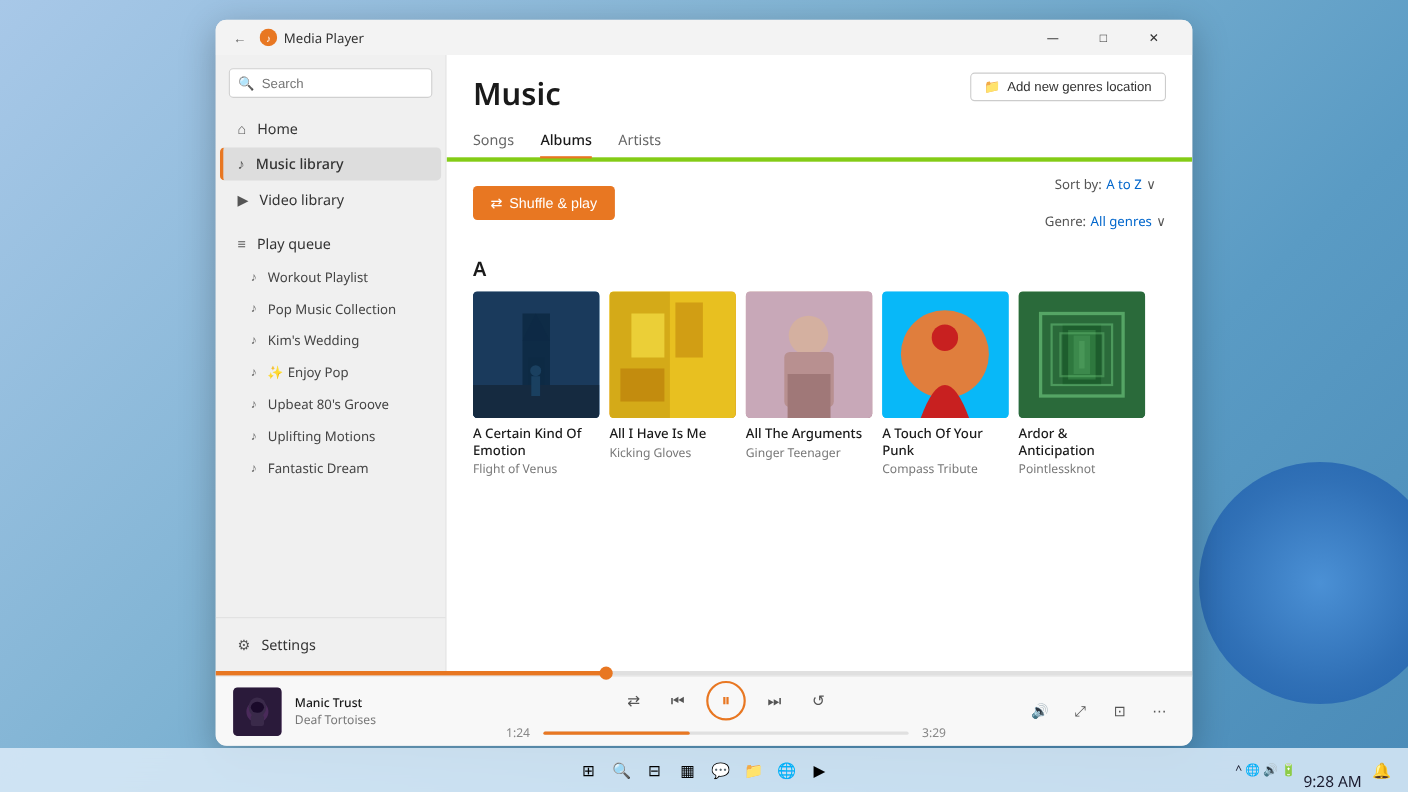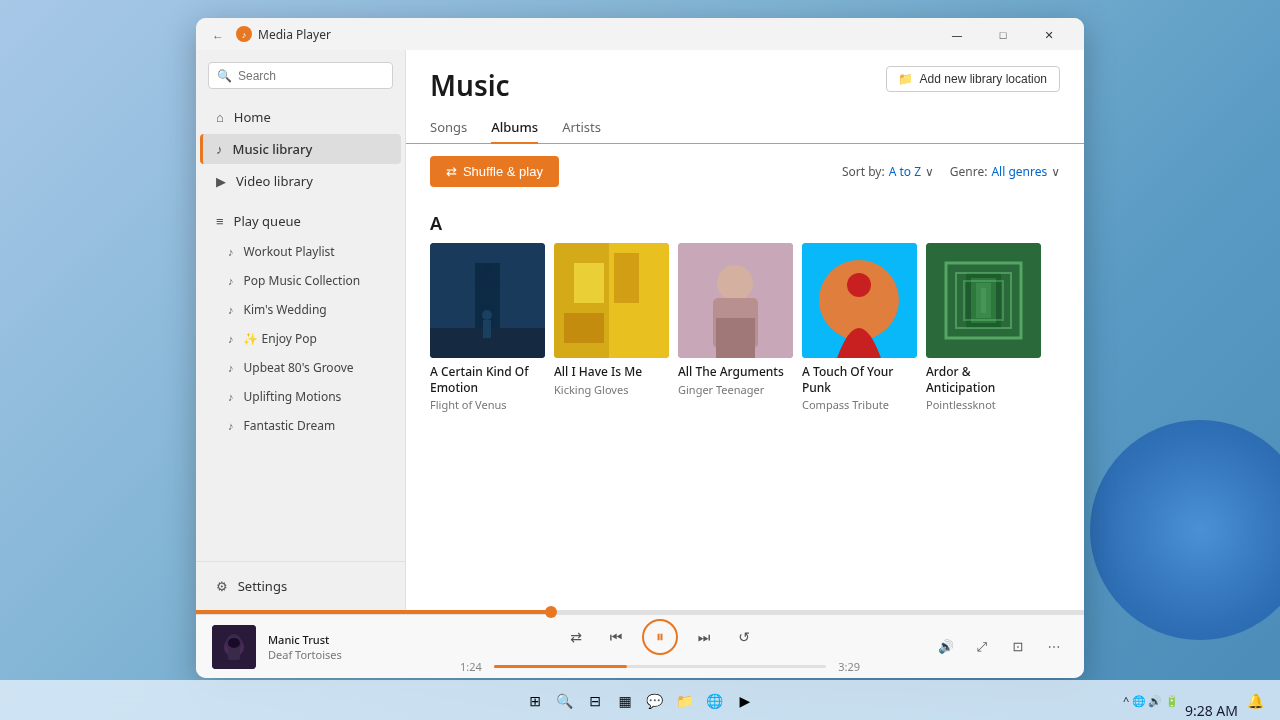--- a/index.html
+++ b/index.html
@@ -148,21 +148,21 @@
     .main-content {
       flex: 1;
       background: white;
       display: flex;
       flex-direction: column;
       overflow: hidden;
     }
 
     .content-header {
       padding: 16px 24px 0;
-      border-bottom: 1px solid #84cc16;
+      border-bottom: 4px solid #84cc16;
       flex-shrink: 0;
     }
     .header-top {
       display: flex; align-items: flex-start; justify-content: space-between;
       margin-bottom: 8px;
     }
     .page-title {
       font-size: 28px; font-weight: 600; color: #1a1a1a;
     }
     .add-library-btn {
@@ -186,21 +186,21 @@
       display: flex; align-items: center; justify-content: space-between;
       flex-shrink: 0;
     }
     .shuffle-btn {
       background: #e87722; color: white; border: none;
       border-radius: 4px; padding: 8px 16px;
       font-size: 13px; cursor: pointer; display: flex; align-items: center; gap: 6px;
     }
 
     .sort-controls {
-      display: flex; gap: 16px; align-items: center; font-size: 12px; color: #555;
+      display: flex; gap: 16px; align-items: center; font-size: 12px; color: #555; flex-direction: column;
     }
     .sort-dropdown {
       display: flex; align-items: center; gap: 4px; cursor: pointer;
     }
     .sort-value { color: #0066cc; }
 
     
     .albums-scroll {
       flex: 1;
       overflow-y: auto;
@@ -391,21 +391,21 @@
       </div>
     </div>
 
     <div class="main-content">
 
       <div class="content-header">
         <div class="header-top">
           <h1 class="page-title">Music</h1>
           <button class="add-library-btn">
             <span>📁</span>
-            <span>Add new library location</span>
+            <span>Add new genres location</span>
           </button>
         </div>
         <div class="tabs">
           <div class="tab">
             <span>Songs</span>
           </div>
           <div class="tab active">
             <span>Albums</span>
           </div>
           <div class="tab">

